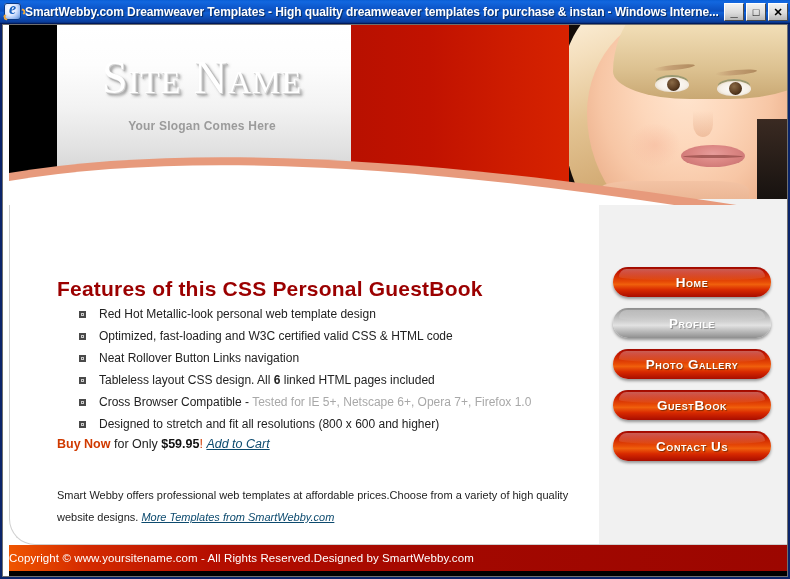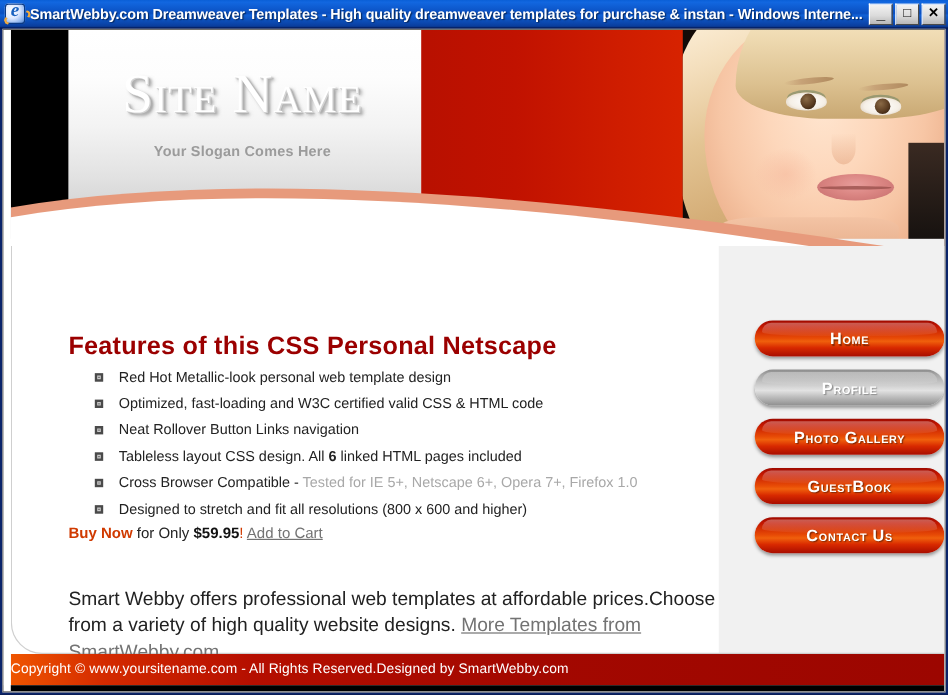--- a/index.html
+++ b/index.html
@@ -310,34 +310,35 @@
   strong.b6 { font-weight: bold; color: #222; }
 
   #buy-line {
     position: absolute; left: 48px; top: 232px;
     font-size: 12.5px; color: #222222;
   }
   #buy-line .buynow { color: #d03a00; font-weight: bold; }
   #buy-line .price { font-weight: bold; color: #111111; }
   #buy-line .bang { color: #d03a00; }
   .graylink {
-    color: #737373;
+    color: #0c4a6e;
     text-decoration: underline;
     cursor: pointer;
+    font-style: italic;
   }
   #para {
     position: absolute; left: 48px; top: 268px;
     width: 540px;
-    font-size: 16px; color: #222222;
+    font-size: 11px; color: #222222;
     line-height: 22px;
   }
 
   
   #nav {
-    position: absolute; right: 0; top: 62px;
+    position: absolute; right: 16px; top: 62px;
     width: 158px;
     z-index: 3;
   }
   .navbtn {
     position: relative;
     width: 158px; height: 30px;
     margin-bottom: 11px;
     border-radius: 15px;
     background: linear-gradient(180deg,#9e0a00 0%,#c21500 16%,#e84c06 50%,#f0600c 58%,#d82900 76%,#a80d00 100%);
     box-shadow: 0 2px 3px rgba(0,0,0,.38);
@@ -449,21 +450,21 @@
 
       <div id="sitename-wrap">
         <div id="sitename">Site Name</div>
         <div id="slogan">Your Slogan Comes Here</div>
       </div>
 
       <div id="content">
         <div id="right-panel"></div>
         <div id="content-inner"></div>
 
-        <h1 id="features-h">Features of this CSS Personal Netscape</h1>
+        <h1 id="features-h">Features of this CSS Personal GuestBook</h1>
 
         <ul id="feature-list">
           <li><span>Red Hot Metallic-look personal web template design</span></li>
           <li><span>Optimized, fast-loading and W3C certified valid CSS &amp; HTML code</span></li>
           <li><span>Neat Rollover Button Links navigation</span></li>
           <li><span>Tableless layout CSS design. All </span><strong class="b6">6</strong><span> linked HTML pages included</span></li>
           <li><span>Cross Browser Compatible - </span><span class="muted">Tested for IE 5+, Netscape 6+, Opera 7+, Firefox 1.0</span></li>
           <li><span>Designed to stretch and fit all resolutions (800 x 600 and higher)</span></li>
         </ul>
 

